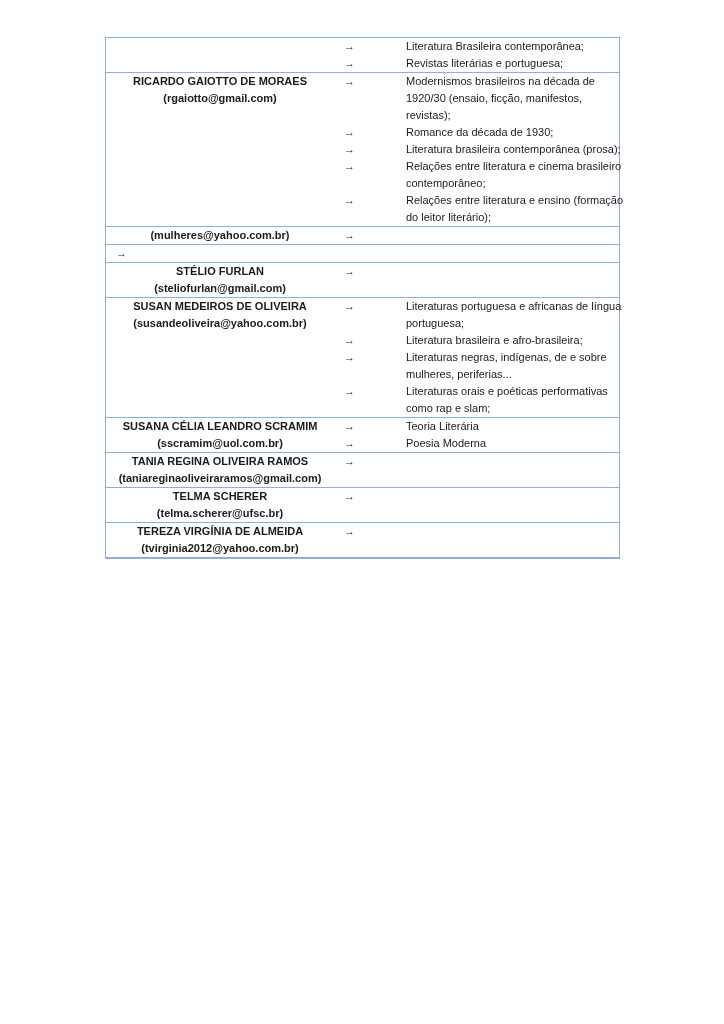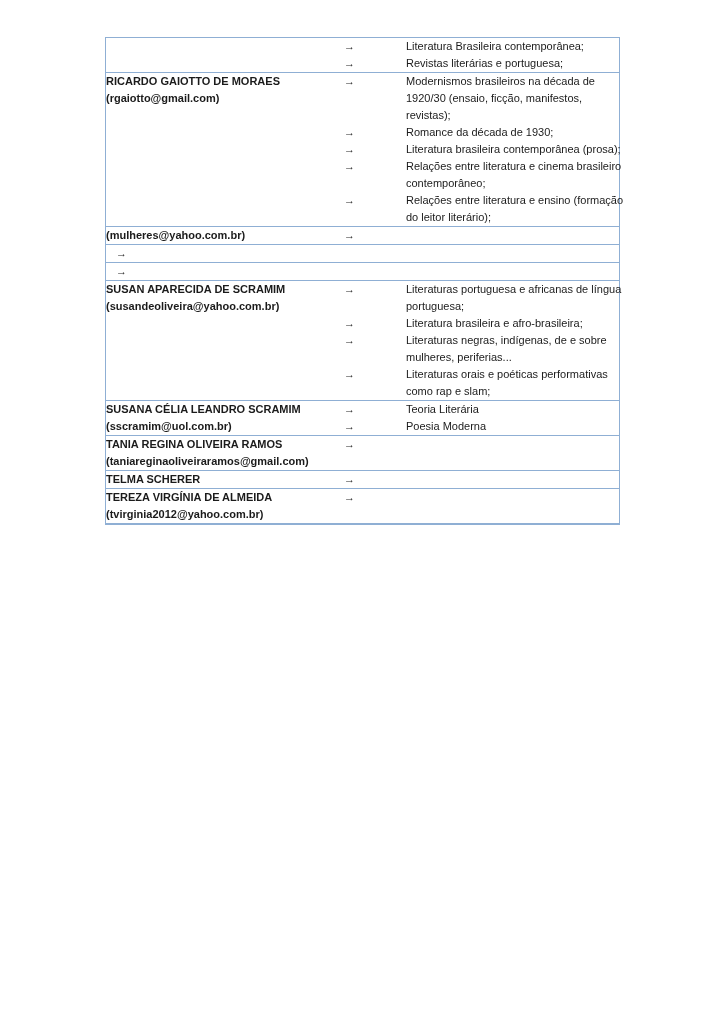--- a/index.html
+++ b/index.html
@@ -28,20 +28,21 @@
   }
   .row{
     display:flex;
     align-items:flex-start;
     border-bottom:1px solid var(--border);
   }
   .row:last-child{border-bottom:none;}
   .cell-name{
     flex:0 0 228px;
     width:228px;
+    text-align:center;
     font-weight:bold;
     font-size:11px;
     line-height:17px;
     overflow:visible;
   }
   .member-name,.member-email{
     white-space:nowrap;
   }
   .cell-topics{
     flex:1 1 auto;
@@ -136,31 +137,35 @@
   <div class="row">
     <div class="cell-topics">
   <div class="topic">
     <span class="arrow">→</span>
     <span class="topic-text"></span>
   </div>
 </div>
   </div>
 
   <div class="row">
-    <div class="cell-topics">
-  <div class="topic">
-    <span class="arrow">→</span>
-    <span class="topic-text"></span>
-  </div>
-</div>
-  </div>
-
-  <div class="row">
-    <div class="cell-name">
-      <div class="member-name">SUSAN APARECIDA DE SCRAMIM</div>
+    <div class="cell-name">
+      <div class="member-name">STÉLIO FURLAN</div>
+      <div class="member-email">(steliofurlan@gmail.com)</div>
+    </div>
+    <div class="cell-topics">
+  <div class="topic">
+    <span class="arrow">→</span>
+    <span class="topic-text"></span>
+  </div>
+</div>
+  </div>
+
+  <div class="row">
+    <div class="cell-name">
+      <div class="member-name">SUSAN MEDEIROS DE OLIVEIRA</div>
       <div class="member-email">(susandeoliveira@yahoo.com.br)</div>
     </div>
     <div class="cell-topics">
   <div class="topic">
     <span class="arrow">→</span>
     <span class="topic-text">Literaturas portuguesa e africanas de língua portuguesa;</span>
   </div>
 
   <div class="topic">
     <span class="arrow">→</span>
@@ -206,20 +211,21 @@
   <div class="topic">
     <span class="arrow">→</span>
     <span class="topic-text"></span>
   </div>
 </div>
   </div>
 
   <div class="row">
     <div class="cell-name">
       <div class="member-name">TELMA SCHERER</div>
+      <div class="member-email">(telma.scherer@ufsc.br)</div>
     </div>
     <div class="cell-topics">
   <div class="topic">
     <span class="arrow">→</span>
     <span class="topic-text"></span>
   </div>
 </div>
   </div>
 
   <div class="row">

